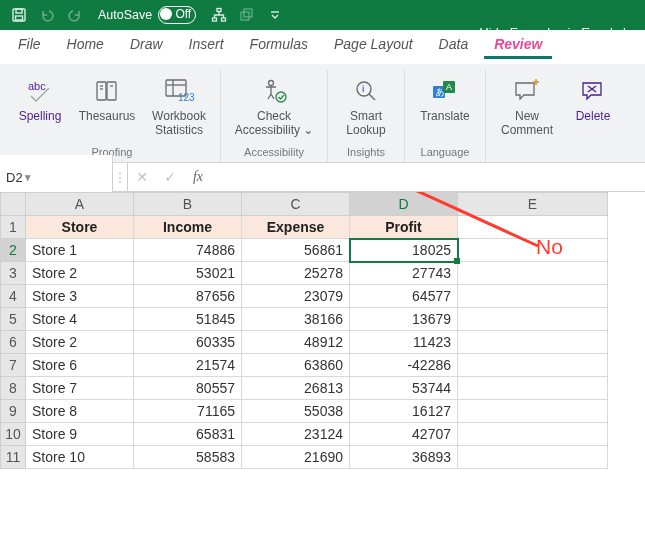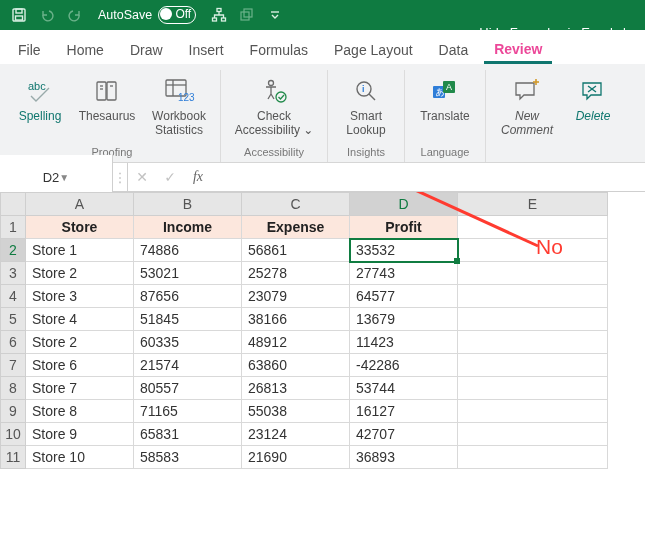--- a/index.html
+++ b/index.html
@@ -70,25 +70,26 @@
     text-align: right;
     padding-right: 0;
     font-size: 13px;
     color: #fff;
     margin-top: 35px;
   }
   
   .tabs {
     background: #fff;
     display: flex;
-    align-items: flex-end;
+    align-items: flex-start;
     height: 34px;
     padding: 0 8px;
     gap: 6px;
     border-bottom: 0;
+    font-style: italic;
   }
   .tab {
     padding: 6px 10px;
     font-size: 14px;
     color: #555;
     cursor: pointer;
   }
   .tab.active {
     color: #ec4899;
     font-weight: 600;
@@ -105,21 +106,21 @@
     display: flex;
     align-items: stretch;
   }
   .group {
     display: flex;
     flex-direction: column;
     align-items: stretch;
     padding: 0 6px;
     border-right: 1px solid #dcdcdc;
   }
-  .group:last-child { border-right: none; font-style: italic; }
+  .group:last-child { border-right: none; }
   .group-items {
     display: flex;
     gap: 4px;
     flex: 1;
     padding-bottom: 2px;
   }
   .group-label {
     text-align: center;
     font-size: 11px;
     color: #777;
@@ -129,21 +130,21 @@
     display: flex;
     flex-direction: column;
     align-items: center;
     justify-content: flex-start;
     width: 70px;
     padding: 4px 2px;
     border-radius: 3px;
     color: #555;
     gap: 2px;
   }
-  .rbtn.disabled { color: #0f766e; }
+  .rbtn.disabled { color: #4c1d95; }
   .rbtn .ico {
     height: 34px;
     display: flex;
     align-items: center;
     justify-content: center;
   }
   .rbtn .lbl {
     font-size: 12px;
     text-align: center;
     line-height: 1.15;
@@ -158,21 +159,21 @@
     background: #fff;
     position: relative;
   }
   .namebox {
     width: 100px;
     height: 100%;
     border-right: 1px solid #cfcfcf;
     padding: 8px 6px;
     display: flex;
     align-items: center;
-    justify-content: center;
+    justify-content: flex-start;
     background: #fff;
   }
   .namebox .val { font-size: 13px; color: #333; }
   .namebox .chev { color: #888; font-size: 10px; }
   .fxsep { width: 14px; display:flex;align-items:center;justify-content:center;color:#bbb;height:100%; border-right:1px solid #cfcfcf;}
   .fxbtns {
     display: flex;
     align-items: center;
     height: 100%;
     color: #bbb;
@@ -232,21 +233,21 @@
   .colB { width: 108px; }
   .colC { width: 108px; }
   .colD { width: 108px; }
   .colE { width: 150px; }
   tr.hdr-row td {
     background: #fce7dd;
     font-weight: 700;
     text-align: center;
     color: #222;
   }
-  td.num { text-align: left; }
+  td.num { text-align: right; }
   td.txt { text-align: left; }
   th.colhead.active, th.rowhead.active { background: #d2d2d2; color:#0f7b41;}
   td.selected {
     outline: 2px solid #107c41;
     outline-offset: -1px;
     position: relative;
   }
   td.selected::after {
     content: "";
     position: absolute;
@@ -501,21 +502,21 @@
           <td class="num">Income</td>
           <td class="num">Expense</td>
           <td class="num">Profit</td>
           <td style="background:#fff"></td>
         </tr>
         <tr>
           <th class="rowhead active">2</th>
           <td class="txt">Store 1</td>
           <td class="num">74886</td>
           <td class="num">56861</td>
-          <td class="num selected">33532</td>
+          <td class="num selected">18025</td>
           <td></td>
         </tr>
         <tr>
           <th class="rowhead">3</th>
           <td class="txt">Store 2</td>
           <td class="num">53021</td>
           <td class="num">25278</td>
           <td class="num">27743</td>
           <td></td>
         </tr>

